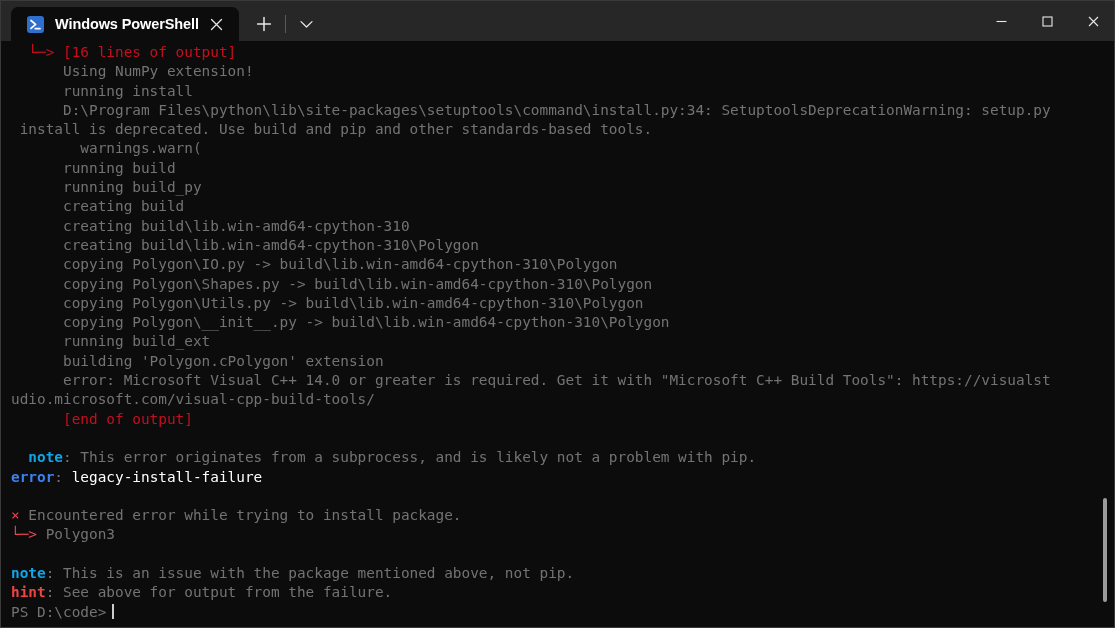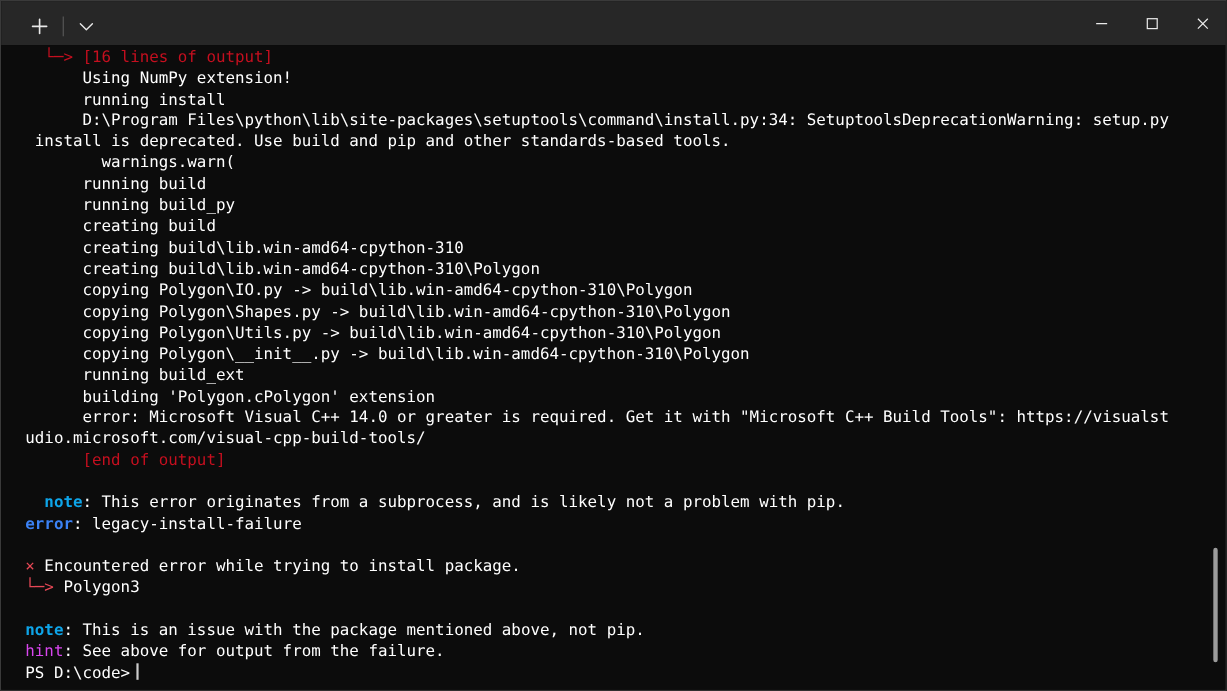--- a/index.html
+++ b/index.html
@@ -144,31 +144,30 @@
   #screen {
     position: absolute;
     left: 10px;
     top: 2px;
     font-family: "DejaVu Sans Mono", monospace;
     font-size: 14.4px;
     line-height: 19.3px;
     white-space: pre;
     color: #cccccc;
     letter-spacing: 0px;
-    margin-left: 12px;
   }
 
   .ln { height: 19.3px; }
 
-  .c-white   { color: #ffffff; }
+  .c-white   { color: #737373; }
   .c-bwhite  { color: #ffffff; font-weight: normal; }
   .c-red     { color: #c50f1f; }
   .c-brred   { color: #e74856; }
   .c-magenta { color: #0ea5e9; font-weight: bold; }
-  .c-cyan    { color: #d946ef; font-weight: normal; }
+  .c-cyan    { color: #ef4444; font-weight: bold; }
   .c-errlbl  { color: #3b82f6; font-weight: bold; }
 
   
   .cursor {
     display: inline-block;
     width: 2px;
     height: 15px;
     background: #cccccc;
     vertical-align: -2px;
     margin-left: 6px;
@@ -195,20 +194,34 @@
 </style>
 </head>
 <body>
 
 <div id="window">
 
   <div id="titlebar">
 
     <div id="tabstrip">
 
+      <div class="tab">
+        <span class="ps-icon">
+          <svg width="17" height="17" viewBox="0 0 17 17">
+            <path d="M4 4.5 L8.6 8.4 L4 12.4" fill="none" stroke="#ffffff" stroke-width="1.7" stroke-linecap="round" stroke-linejoin="round"></path>
+            <path d="M8.2 12.6 L13 12.6" fill="none" stroke="#ffffff" stroke-width="1.7" stroke-linecap="round"></path>
+          </svg>
+        </span>
+        <span class="tab-title">Windows PowerShell</span>
+        <span class="tab-close">
+          <svg width="13" height="13" viewBox="0 0 13 13">
+            <path d="M1.5 1.5 L11.5 11.5 M11.5 1.5 L1.5 11.5" stroke="#e6e6e6" stroke-width="1.25" stroke-linecap="round"></path>
+          </svg>
+        </span>
+      </div>
 
       <div id="newtab">
         <svg width="16" height="16" viewBox="0 0 16 16">
           <path d="M8 1.6 L8 14.4 M1.6 8 L14.4 8" stroke="#e8e8e8" stroke-width="1.5" stroke-linecap="round"></path>
         </svg>
       </div>
 
       <div id="tab-separator"></div>
 
       <div id="tab-dropdown">

